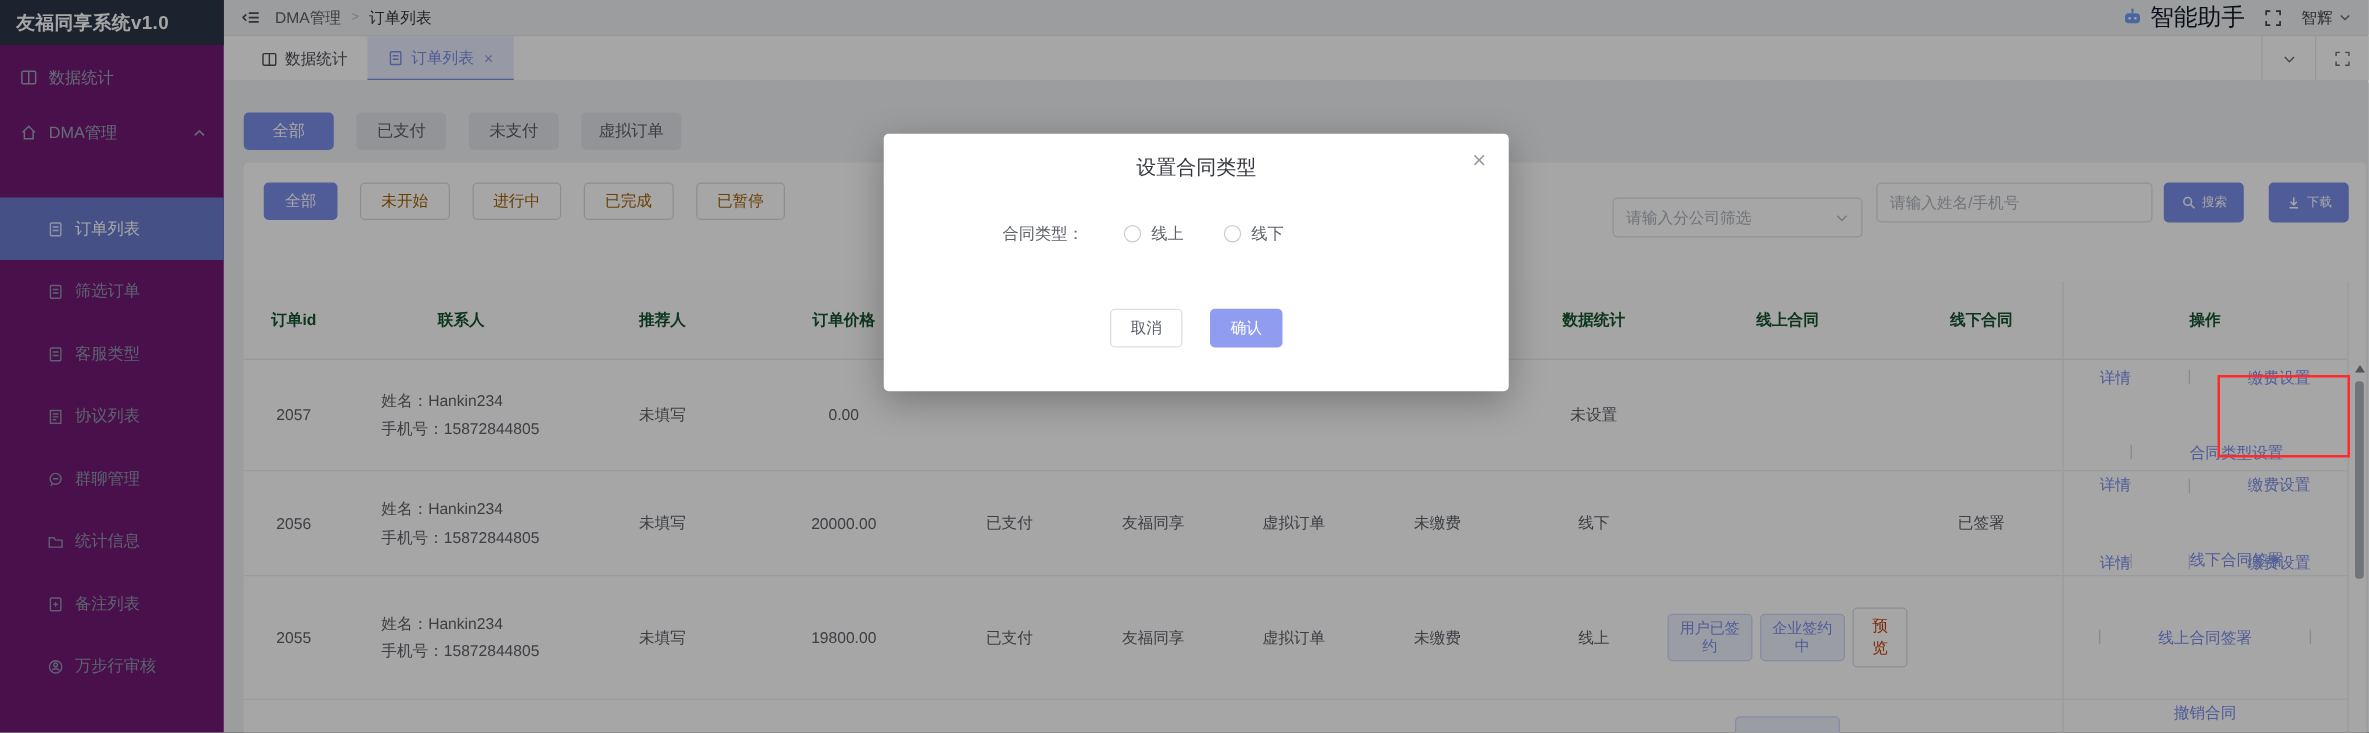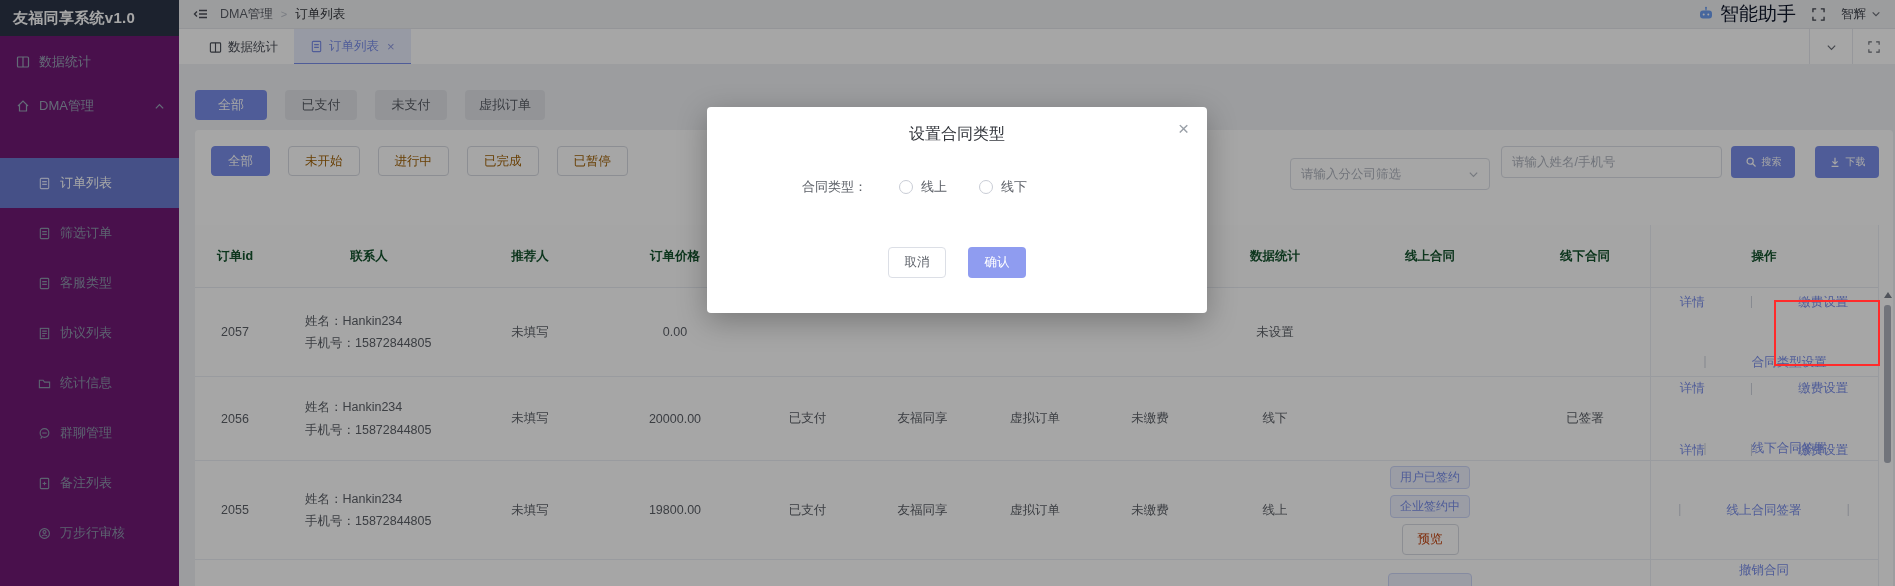--- a/index.html
+++ b/index.html
@@ -67,21 +67,21 @@
   .c-id{width:80px}.c-contact{width:185px;justify-content:flex-start;text-align:left;padding-left:30px;}
   .c-ref{width:140px}.c-price{width:150px}.c-pay{width:115px}.c-src{width:115px}.c-type{width:110px}
   .c-fee{width:120px}.c-ct{width:130px}.c-on{width:180px}.c-off{width:130px}
   .c-act{width:227px;border-left:1px solid #eceef4;align-self:stretch;font-family:Liberation Mono, monospace;}
   .idwrap{display:inline-block;width:48px;word-break:break-all;line-height:1.6;text-align:center;}
   .contact{width:128px;word-break:break-all;line-height:1.78;}
   .acts{display:flex;flex-wrap:wrap;justify-content:center;align-items:center;column-gap:7px;row-gap:5px;
     padding:0 10px;color:#7a8eea;gap:43px;}
   .lnk{color:#7a8eea;cursor:pointer;white-space:nowrap;}
   .psep{color:#d0d4de;}
-  .badges{display:flex;flex-direction:column;align-items:center;gap:6px;}
+  .badges{display:flex;flex-direction:row;align-items:center;gap:6px;}
   .badge{min-width:68px;padding:3px 9px;border:1px solid #cdd6f8;background:#eef2fe;color:#7a8eea;
     border-radius:4px;font-size:12px;line-height:1.25;box-sizing:border-box;}
   .badge.ghost{width:84px;height:21px;}
   .preview-btn{padding:6px 15px;border:1px solid #d8dbe2;border-radius:4px;background:#fff;color:#c2410c;cursor:pointer;}
   
   .vscroll{position:absolute;left:1883px;top:290px;width:9px;height:296px;z-index:2;}
   .vs-arrow{width:0;height:0;margin:2px auto 0;border-left:4px solid transparent;border-right:4px solid transparent;
     border-bottom:6px solid #7d828c;}
   .vs-thumb{position:absolute;left:1px;top:15px;width:7px;height:158px;background:#aeb2bd;border-radius:3px;cursor:pointer;}
   
@@ -150,31 +150,31 @@
         </div>
         <div class="s-item">
           <svg width="13" height="13" viewBox="0 0 14 14" fill="none" stroke="currentColor" stroke-width="1.2">
               <rect x="2.5" y="1.5" width="9" height="11"></rect>
               <path d="M4.5 4.5h5M4.5 7h5M4.5 9.5h3"></path>
             </svg>
           <span>协议列表</span>
         </div>
         <div class="s-item">
           <svg width="13" height="13" viewBox="0 0 14 14" fill="none" stroke="currentColor" stroke-width="1.2">
-              <path d="M1.5 3.5h4l1.5 2h5.5v6h-11z"></path>
-            </svg>
-          <span>统计信息</span>
-        </div>
-        <div class="s-item">
-          <svg width="13" height="13" viewBox="0 0 14 14" fill="none" stroke="currentColor" stroke-width="1.2">
               <circle cx="7" cy="6.5" r="4.7"></circle>
               <path d="M4.6 6.5h4.8"></path>
               <path d="M4 10.5 3 12.6"></path>
             </svg>
           <span>群聊管理</span>
+        </div>
+        <div class="s-item">
+          <svg width="13" height="13" viewBox="0 0 14 14" fill="none" stroke="currentColor" stroke-width="1.2">
+              <path d="M1.5 3.5h4l1.5 2h5.5v6h-11z"></path>
+            </svg>
+          <span>统计信息</span>
         </div>
         <div class="s-item">
           <svg width="13" height="13" viewBox="0 0 14 14" fill="none" stroke="currentColor" stroke-width="1.2">
               <rect x="2.5" y="1.5" width="9" height="11" rx="1"></rect>
               <path d="M7 5v4M5 7h4"></path>
             </svg>
           <span>备注列表</span>
         </div>
         <div class="s-item">
           <svg width="13" height="13" viewBox="0 0 14 14" fill="none" stroke="currentColor" stroke-width="1.2">

